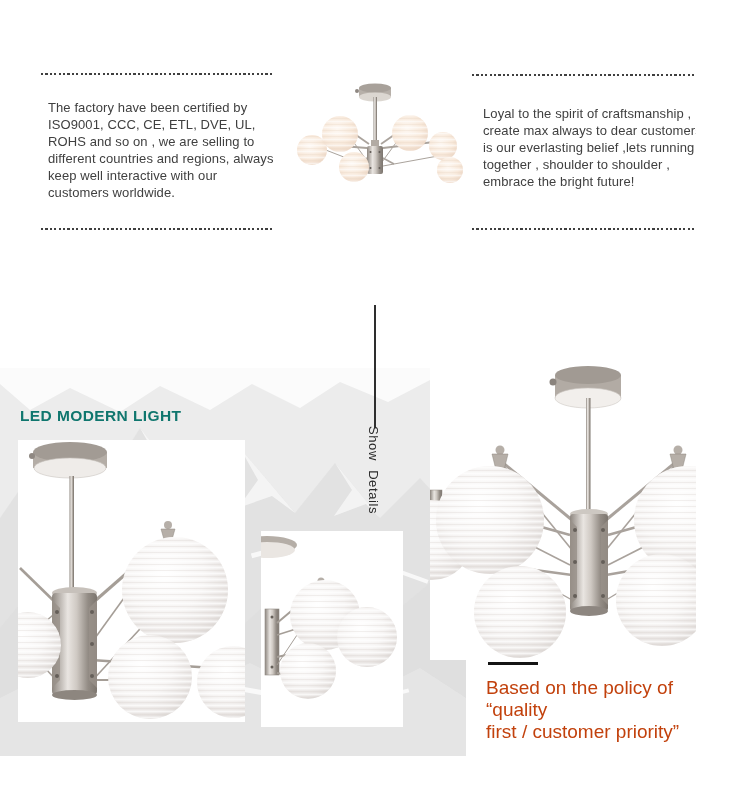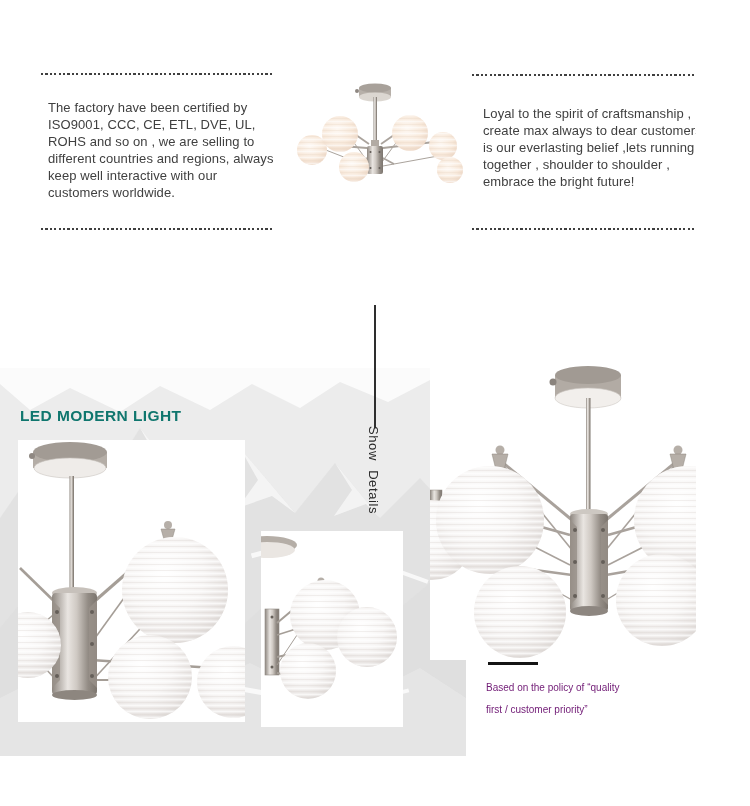--- a/index.html
+++ b/index.html
@@ -7,21 +7,21 @@
         font-family:"Liberation Sans","DejaVu Sans",sans-serif;}
   .abs{position:absolute;}
   .pre{white-space:pre-line;}
   .dash{height:1.5px;background:repeating-linear-gradient(90deg,#3f3f3f 0 2.2px,transparent 2.2px 4.4px);}
   .para{font-size:13px;line-height:17px;color:#404040;letter-spacing:0.1px;}
   .heading{font-size:15.5px;font-weight:700;color:#0f766e;letter-spacing:0.4px;}
   .vline{width:2px;background:#2e2e2e;}
   .show-details{writing-mode:vertical-rl;text-orientation:sideways;font-size:13px;color:#2a2a2a;
                 letter-spacing:0.6px;word-spacing:5px;}
   .panel{background:#ffffff;}
-  .policy{font-size:10px;line-height:22px;color:#701a75;}
+  .policy{font-size:19px;line-height:22px;color:#c2410c;}
   .accent{background:#141414;}
   svg{display:block;}
 </style>
 </head>
 <body>
 
 <svg width="0" height="0" style="position:absolute" aria-hidden="true">
   <defs>
     <linearGradient id="mv" x1="0" y1="0" x2="1" y2="0">
       <stop offset="0" stop-color="#8e8780"></stop>

